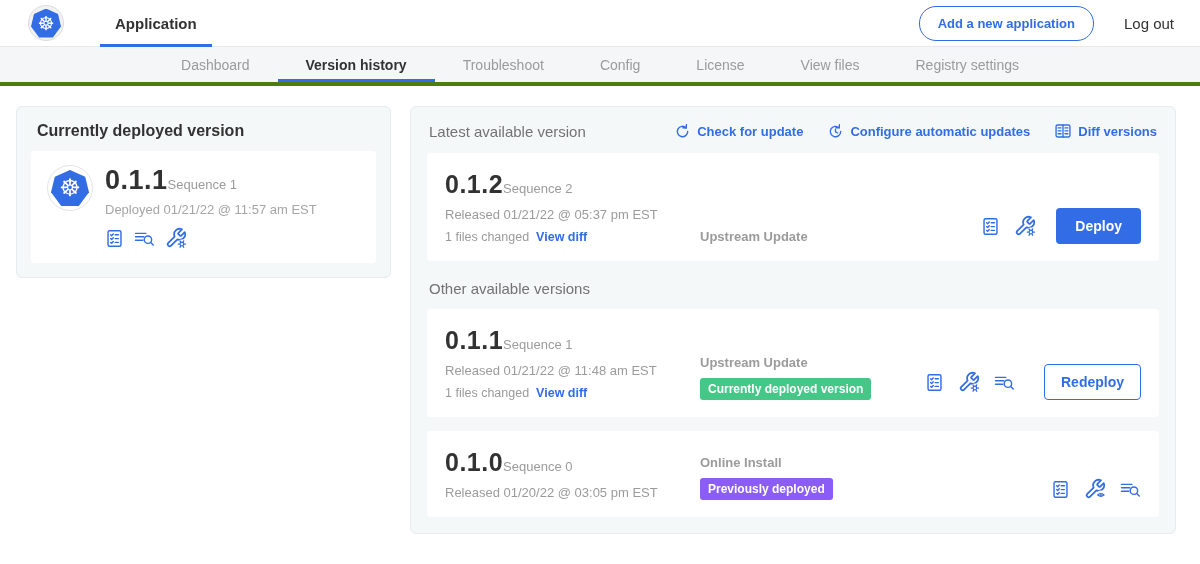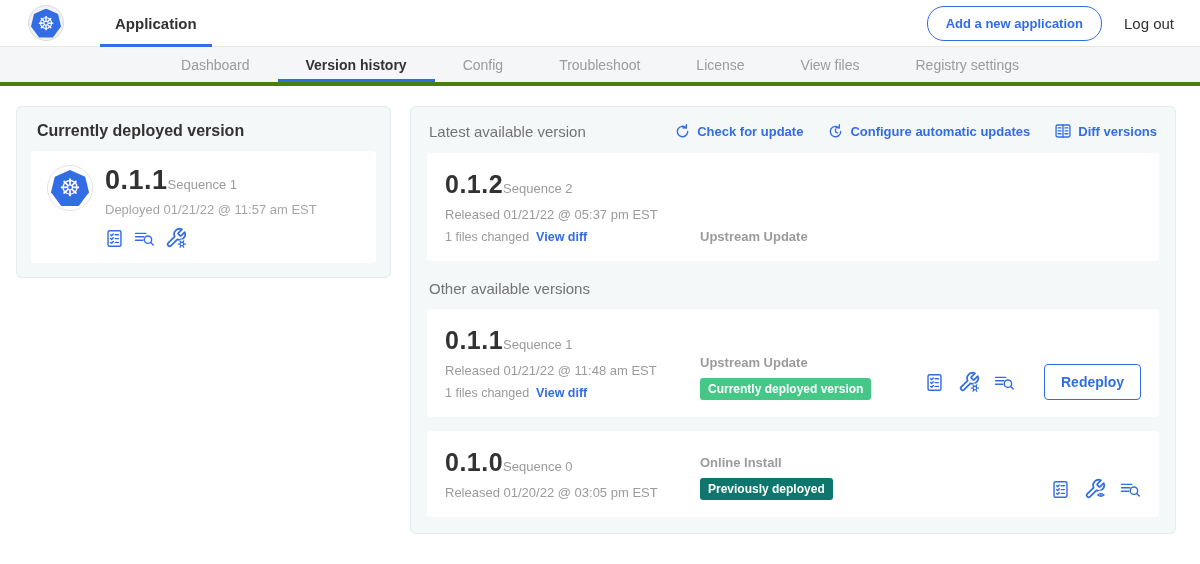--- a/index.html
+++ b/index.html
@@ -13,21 +13,21 @@
     border:1px solid #dcdcdc; display:flex; align-items:center; justify-content:center; }
   .k8s-hept { width:30px; height:29px; background:#326de6; display:flex; align-items:center;
     justify-content:center; clip-path:polygon(50% 0%, 90% 19%, 100% 62%, 73% 100%, 27% 100%, 0% 62%, 10% 19%); }
   .k8s-hept span { color:#fff; font-size:19px; line-height:1; }
   .top-tabs { display:flex; height:100%; margin-left:36px; }
   .top-tab { display:flex; align-items:center; padding:0 15px; font-size:15px;
     color:#323232; cursor:pointer; position:relative; font-weight:500; }
   .top-tab.active { font-weight:700; }
   .top-tab.active::after { content:""; position:absolute; left:0; right:0; bottom:-1px;
     height:3px; background:#326de6; }
-  .top-right { margin-left:auto; display:flex; align-items:center; gap:22px; padding-right:26px; }
+  .top-right { margin-left:auto; display:flex; align-items:center; gap:30px; padding-right:26px; }
   .pill-btn { background:#fff; border:1px solid #326de6; color:#326de6; font-weight:700;
     font-size:13px; border-radius:17px; padding:9px 18px; cursor:pointer;
     font-family:"Liberation Sans", sans-serif; }
   .logout { font-size:15px; color:#323232; cursor:pointer; }
 
   
   .subnav { height:39px; background:#f4f6f7; border-bottom:4px solid #4d7c0f;
     display:flex; justify-content:center; }
   .subnav-item { display:flex; align-items:center; padding:0 28px; font-size:14px;
     color:#9b9b9b; cursor:pointer; font-weight:500; }
@@ -154,22 +154,22 @@
   </nav>
   <div class="top-right">
     <button class="pill-btn">Add a new application</button>
     <span class="logout">Log out</span>
   </div>
 </header>
 
 <nav class="subnav">
   <div class="subnav-item">Dashboard</div>
   <div class="subnav-item active">Version history</div>
+  <div class="subnav-item">Troubleshoot</div>
   <div class="subnav-item">Config</div>
-  <div class="subnav-item">Troubleshoot</div>
   <div class="subnav-item">License</div>
   <div class="subnav-item">View files</div>
   <div class="subnav-item">Registry settings</div>
 </nav>
 
 <main class="main">
 
   <section class="panel deployed-card">
     <h2>Currently deployed version</h2>
     <div class="deployed-inner">
@@ -244,20 +244,34 @@
           <span class="ver-seq">Sequence 2</span>
         </div>
         <div class="v-released">Released 01/21/22 @ 05:37 pm EST</div>
         <div class="v-files">
           <span>1 files changed</span><span class="view-diff">View diff</span>
         </div>
       </div>
       <div class="vcol-source">
         <div class="v-source">Upstream Update</div>
       </div>
+      <div class="vcol-actions">
+        <span class="act-icon">
+          <svg width="19" height="19" viewBox="0 0 20 20">
+              <use href="#i-checklist"></use>
+            </svg>
+          </span>
+        <span class="act-icon">
+          <svg width="22" height="22" viewBox="0 0 24 24">
+              <use href="#i-wrench"></use>
+              <use href="#i-gear-badge" transform="translate(18.4,18.6)"></use>
+            </svg>
+          </span>
+        <button class="btn-primary">Deploy</button>
+      </div>
     </div>
 
     <div class="section-title">Other available versions</div>
 
     <div class="vrow">
       <div class="vcol-info">
         <div class="ver-line">
           <span class="ver-num">0.1.1</span>
           <span class="ver-seq">Sequence 1</span>
         </div>
@@ -294,21 +308,21 @@
     <div class="vrow">
       <div class="vcol-info">
         <div class="ver-line">
           <span class="ver-num">0.1.0</span>
           <span class="ver-seq">Sequence 0</span>
         </div>
         <div class="v-released">Released 01/20/22 @ 03:05 pm EST</div>
       </div>
       <div class="vcol-source">
         <div class="v-source">Online Install</div>
-        <span class="v-badge" style="background: #0f766e;">Previously deployed</span>
+        <span class="v-badge" style="background: #8b5cf6;">Previously deployed</span>
       </div>
       <div class="vcol-actions">
         <span class="act-icon">
           <svg width="19" height="19" viewBox="0 0 20 20">
               <use href="#i-checklist"></use>
             </svg>
           </span>
         <span class="act-icon">
           <svg width="22" height="22" viewBox="0 0 24 24">
               <use href="#i-wrench"></use>

